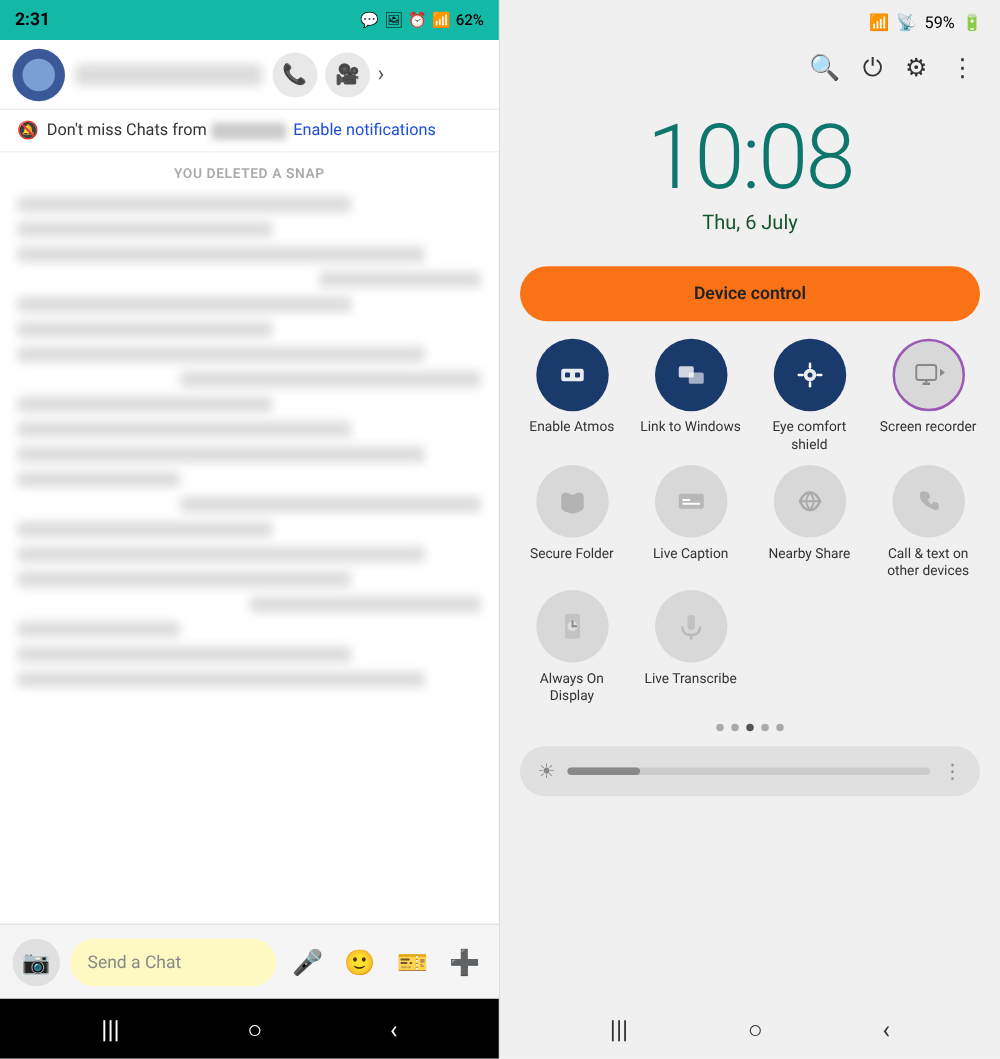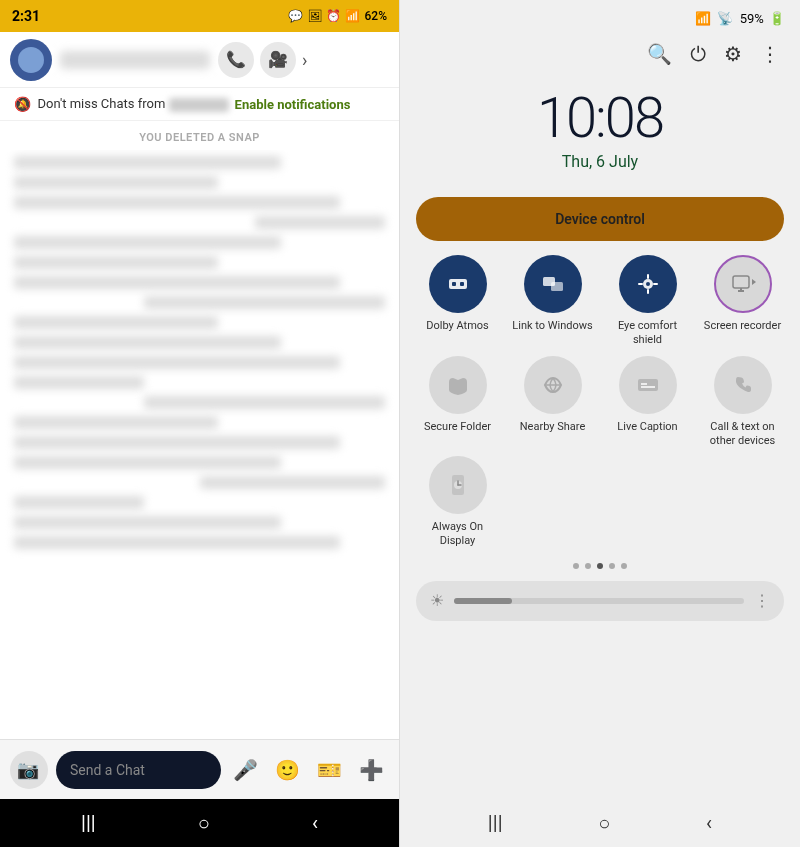--- a/index.html
+++ b/index.html
@@ -18,21 +18,21 @@
       height: 847px;
       background: #fff;
       display: flex;
       flex-direction: column;
       position: relative;
       border-right: 1px solid #ddd;
     }
 
     .status-bar {
       height: 32px;
-      background: #eab308;
+      background: #14b8a6;
       display: flex;
       align-items: center;
       justify-content: space-between;
       padding: 0 12px;
       font-size: 13px;
       font-weight: 500;
     }
 
     .status-bar-time {
       font-weight: 700;
@@ -132,22 +132,22 @@
       display: inline-block;
       width: 60px;
       height: 14px;
       background: #ccc;
       border-radius: 3px;
       vertical-align: middle;
       filter: blur(3px);
     }
 
     .notif-enable {
-      color: #4d7c0f;
-      font-weight: 700;
+      color: #1d4ed8;
+      font-weight: 400;
       font-size: 13px;
       cursor: pointer;
     }
 
     .deleted-snap-label {
       text-align: center;
       font-size: 11px;
       color: #aaa;
       letter-spacing: 0.5px;
       padding: 10px 0 6px;
@@ -197,21 +197,21 @@
       align-items: center;
       justify-content: center;
       font-size: 18px;
       cursor: pointer;
     }
 
     .send-chat-input {
       flex: 1;
       height: 38px;
       border-radius: 20px;
-      background: #0f172a;
+      background: #fef9c3;
       display: flex;
       align-items: center;
       padding: 0 14px;
       font-size: 14px;
       color: #888;
       cursor: text;
     }
 
     .input-icon-btn {
       width: 34px;
@@ -279,23 +279,23 @@
       color: #333;
       cursor: pointer;
     }
 
     .clock-area {
       text-align: center;
       padding: 20px 0 10px;
     }
 
     .clock-time {
-      font-size: 56px;
+      font-size: 72px;
       font-weight: 300;
-      color: #0f172a;
+      color: #0f766e;
       letter-spacing: -2px;
       line-height: 1;
     }
 
     .clock-date {
       font-size: 16px;
       color: #14532d;
       margin-top: 6px;
     }
 
@@ -303,21 +303,21 @@
       display: flex;
       gap: 10px;
       padding: 16px 16px 10px;
       justify-content: center;
     }
 
     .quick-btn {
       flex: 1;
       height: 44px;
       border-radius: 22px;
-      background: #a16207;
+      background: #f97316;
       display: flex;
       align-items: center;
       justify-content: center;
       font-size: 14px;
       font-weight: 600;
       color: #222;
       cursor: pointer;
     }
 
     .tiles-grid {
@@ -560,21 +560,21 @@
   <div class="tiles-grid">
 
     <div class="tile">
       <div class="tile-icon active">
         <svg width="26" height="26" viewBox="0 0 26 26" fill="none">
           <rect x="4" y="8" width="18" height="10" rx="2" fill="white" opacity="0.9"></rect>
           <rect x="7" y="11" width="4" height="4" rx="1" fill="#1a3a6b"></rect>
           <rect x="15" y="11" width="4" height="4" rx="1" fill="#1a3a6b"></rect>
         </svg>
       </div>
-      <span class="tile-label">Dolby Atmos</span>
+      <span class="tile-label">Enable Atmos</span>
     </div>
 
     <div class="tile">
       <div class="tile-icon active">
         <svg width="26" height="26" viewBox="0 0 26 26" fill="none">
           <rect x="3" y="6" width="12" height="9" rx="1.5" fill="white" opacity="0.8"></rect>
           <rect x="11" y="11" width="12" height="9" rx="1.5" fill="white" opacity="0.6"></rect>
         </svg>
       </div>
       <span class="tile-label">Link to Windows</span>
@@ -611,63 +611,73 @@
         <svg width="26" height="26" viewBox="0 0 26 26" fill="none">
           <path d="M4 10 Q4 6 8 6 L13 8 L18 6 Q22 6 22 10 L22 18 Q22 21 13 23 Q4 21 4 18 Z" fill="#aaa" opacity="0.8"></path>
         </svg>
       </div>
       <span class="tile-label">Secure Folder</span>
     </div>
 
     <div class="tile">
       <div class="tile-icon">
         <svg width="26" height="26" viewBox="0 0 26 26" fill="none">
+          <rect x="3" y="7" width="20" height="12" rx="2" fill="#aaa" opacity="0.7"></rect>
+          <line x1="6" y1="12" x2="12" y2="12" stroke="white" stroke-width="1.5"></line>
+          <line x1="6" y1="15" x2="20" y2="15" stroke="white" stroke-width="1.5"></line>
+        </svg>
+      </div>
+      <span class="tile-label">Live Caption</span>
+    </div>
+
+    <div class="tile">
+      <div class="tile-icon">
+        <svg width="26" height="26" viewBox="0 0 26 26" fill="none">
           <path d="M5 13 Q8 6 13 6 Q18 6 21 13 Q18 20 13 20 Q8 20 5 13Z" stroke="#aaa" stroke-width="2" fill="none"></path>
           <path d="M13 6 Q16 10 16 13 Q16 16 13 20" stroke="#aaa" stroke-width="1.5" fill="none"></path>
           <path d="M13 6 Q10 10 10 13 Q10 16 13 20" stroke="#aaa" stroke-width="1.5" fill="none"></path>
           <line x1="5" y1="13" x2="21" y2="13" stroke="#aaa" stroke-width="1.5"></line>
         </svg>
       </div>
       <span class="tile-label">Nearby Share</span>
     </div>
 
     <div class="tile">
       <div class="tile-icon">
         <svg width="26" height="26" viewBox="0 0 26 26" fill="none">
-          <rect x="3" y="7" width="20" height="12" rx="2" fill="#aaa" opacity="0.7"></rect>
-          <line x1="6" y1="12" x2="12" y2="12" stroke="white" stroke-width="1.5"></line>
-          <line x1="6" y1="15" x2="20" y2="15" stroke="white" stroke-width="1.5"></line>
-        </svg>
-      </div>
-      <span class="tile-label">Live Caption</span>
-    </div>
-
-    <div class="tile">
-      <div class="tile-icon">
-        <svg width="26" height="26" viewBox="0 0 26 26" fill="none">
           <path d="M8 5 Q6 5 6 8 L6 10 Q7 14 12 17 Q15 19 18 20 Q21 20 21 18 L21 16 Q21 14.5 19.5 14 L17.5 13.5 Q16.5 13.3 16 14.5 L15.5 15.5 Q13.5 14.5 12 11.5 L13 11 Q14.2 10.5 14 9.5 L13.5 7.5 Q13 6 11.5 5.5 Z" fill="#aaa" opacity="0.8"></path>
         </svg>
       </div>
       <span class="tile-label">Call &amp; text on other devices</span>
     </div>
 
 
     <div class="tile">
       <div class="tile-icon">
         <svg width="26" height="26" viewBox="0 0 26 26" fill="none">
           <rect x="7" y="3" width="12" height="20" rx="2" fill="#bbb" opacity="0.7"></rect>
           <circle cx="13" cy="13" r="4" fill="#ddd"></circle>
           <line x1="13" y1="9" x2="13" y2="13" stroke="#888" stroke-width="1.5" stroke-linecap="round"></line>
           <line x1="13" y1="13" x2="16" y2="13" stroke="#888" stroke-width="1.5" stroke-linecap="round"></line>
         </svg>
       </div>
       <span class="tile-label">Always On Display</span>
     </div>
 
 
+    <div class="tile">
+      <div class="tile-icon">
+        <svg width="26" height="26" viewBox="0 0 26 26" fill="none">
+          <rect x="10" y="4" width="6" height="12" rx="3" fill="#bbb" opacity="0.8"></rect>
+          <path d="M6 14 Q6 20 13 20 Q20 20 20 14" stroke="#bbb" stroke-width="2" fill="none" stroke-linecap="round"></path>
+          <line x1="13" y1="20" x2="13" y2="23" stroke="#bbb" stroke-width="2" stroke-linecap="round"></line>
+        </svg>
+      </div>
+      <span class="tile-label">Live Transcribe</span>
+    </div>
   </div>
 
   <div class="pagination-dots">
     <div class="dot"></div>
     <div class="dot"></div>
     <div class="dot active"></div>
     <div class="dot"></div>
     <div class="dot"></div>
   </div>
 

